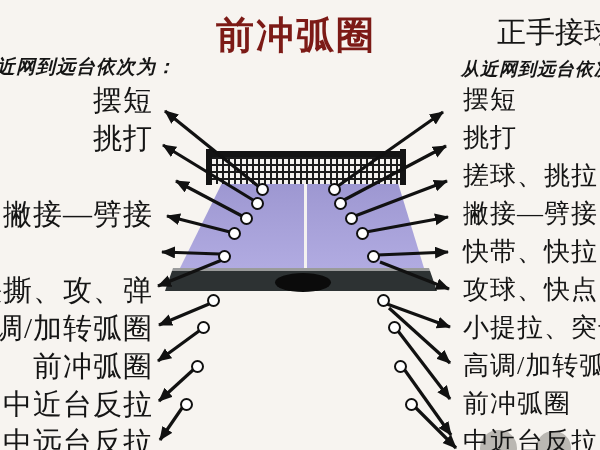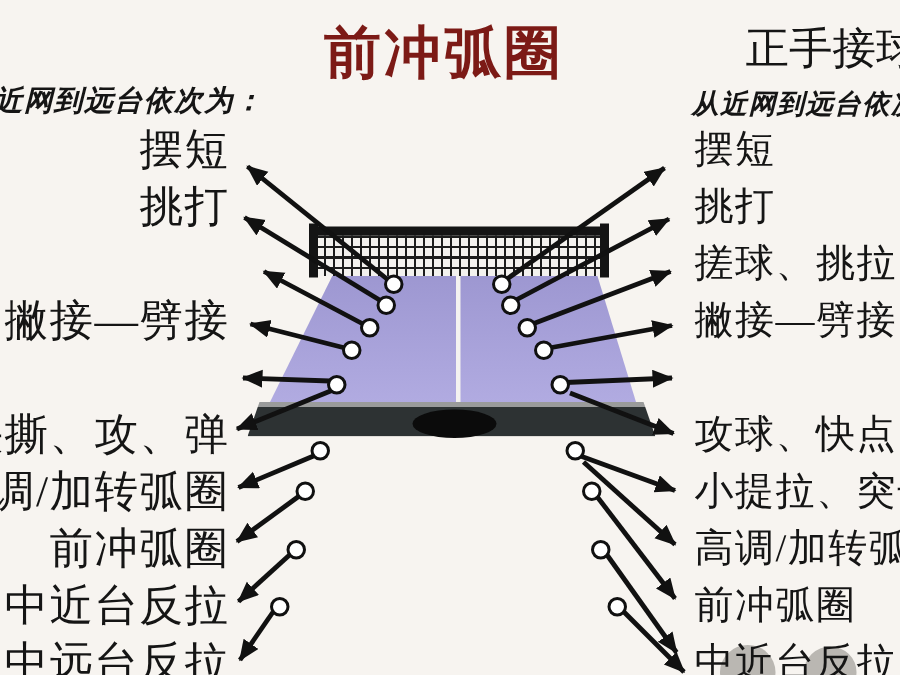--- a/index.html
+++ b/index.html
@@ -144,19 +144,20 @@
   <div class="lrow" style="top:275px">快撕、攻、弹</div>
   <div class="lrow" style="top:313px">高调/加转弧圈</div>
   <div class="lrow" style="top:351px">前冲弧圈</div>
   <div class="lrow" style="top:389px">中近台反拉</div>
   <div class="lrow" style="top:427px">中远台反拉</div>
 
   <div class="rrow" style="top:85px">摆短</div>
   <div class="rrow" style="top:123px">挑打</div>
   <div class="rrow" style="top:161px">搓球、挑拉</div>
   <div class="rrow" style="top:199px">撇接—劈接</div>
+  <div class="rrow" style="top:237px">快带、快拉</div>
   <div class="rrow" style="top:275px">攻球、快点</div>
   <div class="rrow" style="top:313px">小提拉、突击</div>
   <div class="rrow" style="top:351px">高调/加转弧圈</div>
   <div class="rrow" style="top:389px">前冲弧圈</div>
   <div class="rrow" style="top:427px">中近台反拉</div>
 
 </div>
 
 </body></html>

